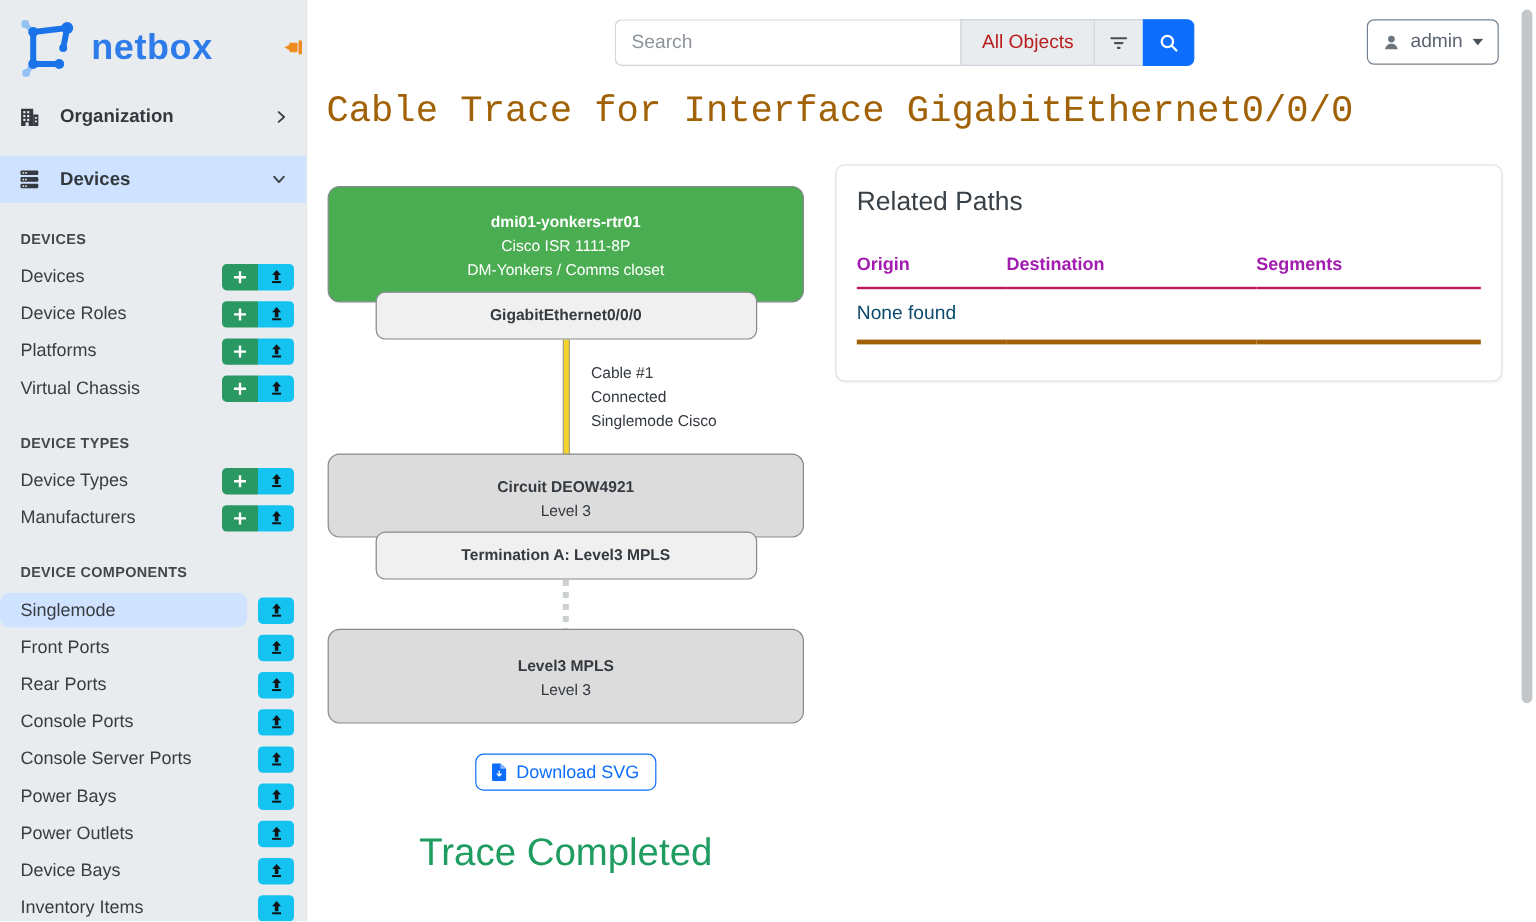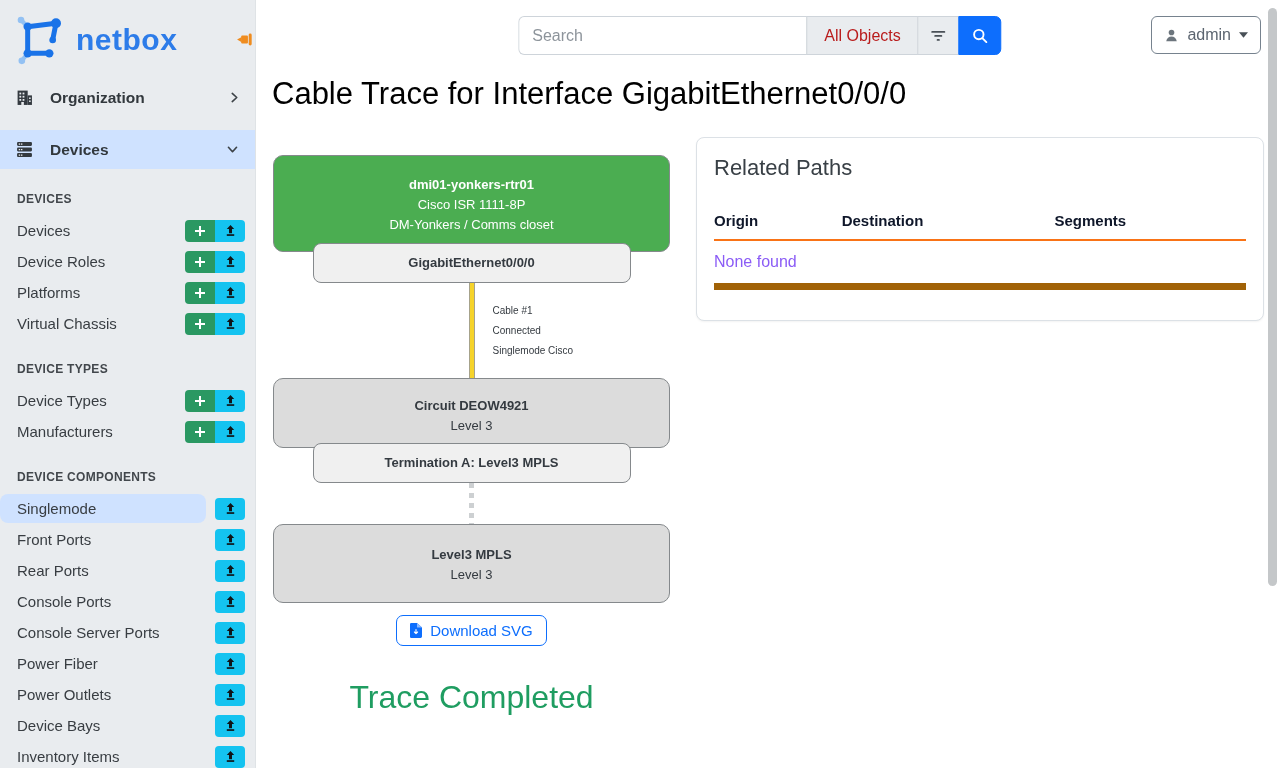--- a/index.html
+++ b/index.html
@@ -22,61 +22,61 @@
   .side-item { position:relative; height:31px; display:flex; align-items:center; padding:0 10px 0 17px; font-size:15px; color:#383d42; }
   .side-item .side-label { position:relative; z-index:1; cursor:pointer; }
   .side-item.active::before { content:""; position:absolute; left:0; top:1px; bottom:1px; width:206px; background:#cfe2ff; border-radius:8px; }
   .mini-group { margin-left:auto; display:flex; position:relative; z-index:1; }
   .mini-btn { width:30px; height:22px; border:none; display:flex; align-items:center; justify-content:center; cursor:pointer; }
   .mini-btn.add { background:#2a9862; border-radius:4px 0 0 4px; }
   .mini-btn.import { background:#14c3f0; border-radius:0 4px 4px 0; }
   .mini-btn.import.solo { border-radius:4px; }
 
   
-  .main { flex:1; position:relative; background:#fff; padding-right:16px; }
+  .main { flex:1; position:relative; background:#fff; padding-right:28px; }
   .topbar { position:relative; height:71px; }
   .search-group { position:absolute; left:50%; transform:translateX(-50%); top:16px; height:39px; display:flex; }
   .search-input { width:288px; height:39px; border:1px solid #ced4da; border-right:none; border-radius:6px 0 0 6px; padding:0 13px; font-size:16px; font-family:"Liberation Sans",sans-serif; color:#212529; outline:none; }
   .search-input::placeholder { color:#8d949b; }
   .search-scope { height:39px; background:#e9ecef; border:1px solid #ced4da; border-right:none; display:flex; align-items:center; padding:0 17px; font-size:16px; color:#b91c1c; cursor:pointer; }
   .filter-btn { width:41px; height:39px; background:#e9ecef; border:1px solid #ced4da; border-right:none; display:flex; align-items:center; justify-content:center; cursor:pointer; }
   .search-btn { width:43px; height:39px; background:#0d6efd; border:1px solid #0d6efd; border-radius:0 6px 6px 0; display:flex; align-items:center; justify-content:center; cursor:pointer; }
   .account-btn { position:absolute; right:3px; top:16px; height:38px; background:#fff; border:1px solid #76828e; border-radius:6px; display:flex; align-items:center; gap:8px; padding:0 12px; font-size:16px; color:#5c6570; cursor:pointer; }
 
-  .page-title { margin:3px 0 0 16px; font-size:31px; font-weight:400; color:#000000; line-height:40px; }
+  .page-title { margin:3px 0 0 16px; font-size:31px; font-weight:400; color:#a16207; line-height:40px;font-family:Liberation Mono, monospace; }
 
   .content-row { display:flex; align-items:flex-start; margin-top:23px; padding-left:17px; }
   .trace-col { width:397px; flex:none; margin-top:18px; }
 
   
   .node { border:1px solid #85898c; text-align:center; font-size:13px; line-height:20px; }
   .node .nm { font-weight:700; }
   .device-box { background:#4bad51; color:#fff; border-radius:10px; height:97px; padding-top:19px; position:relative; z-index:3; }
   .slim-box { width:318px; margin:0 auto; background:#f0f0f0; border-radius:8px; height:40px; line-height:38px; font-weight:700; position:relative; }
   .iface-box { margin-top:-9px; z-index:4; }
   .term-box { z-index:2; }
   .term-a { margin-top:-5px; }
   .wide-box { background:#dcdcdc; border-radius:10px; position:relative; z-index:1; }
   .circuit-box { height:70px; margin-top:-5px; padding-top:17px; }
   .farend-box { height:79px; padding-top:20px; }
   .cable-seg { position:relative; height:100px; }
   .cable-line { position:absolute; left:50%; transform:translateX(-50%); top:0; bottom:0; width:6px; background:#f6d32a; border-left:1px solid #a6a28b; border-right:1px solid #a6a28b; }
-  .cable-label { position:absolute; left:calc(50% + 21px); top:18px; text-align:left; font-size:10px; line-height:20px; white-space:nowrap; }
+  .cable-label { position:absolute; left:calc(50% + 21px); top:18px; text-align:left; font-size:13px; line-height:20px; white-space:nowrap; }
   .dash-seg { height:41px; display:flex; justify-content:center; }
   .dash-line { width:5px; background:repeating-linear-gradient(to bottom,#cdd0d2 0 5px,transparent 5px 10px); }
-  .download-row { display:flex; justify-content:center; margin-top:12px; }
+  .download-row { display:flex; justify-content:center; margin-top:25px; }
   .download-btn { display:flex; align-items:center; gap:8px; height:31px; padding:0 13px; background:#fff; border:1px solid #0d6efd; border-radius:7px; color:#0d6efd; font-size:15px; font-family:"Liberation Sans",sans-serif; cursor:pointer; }
   .trace-status { margin-top:33px; text-align:center; font-size:32px; color:#1f9d61; }
 
   
   .related-card { flex:1; margin-left:26px; background:#fff; border:1px solid #dce1e6; border-radius:8px; box-shadow:0 1px 2px rgba(0,0,0,.05); padding:17px 17px 30px 17px; }
   .card-title { font-size:22px; font-weight:400; color:#394046; margin-bottom:25px; }
   .paths-table { width:100%; border-collapse:collapse; }
-  .paths-table th { text-align:left; font-size:15px; color:#0f172a; padding:6px 8px 10px 0; border-bottom:2px solid #f97316; }
-  .paths-table td { padding:12px 0; font-size:16px; color:#8b5cf6; border-bottom:7px solid #a16207; }
+  .paths-table th { text-align:left; font-size:15px; color:#a21caf; padding:6px 8px 10px 0; border-bottom:2px solid #be185d; }
+  .paths-table td { padding:12px 0; font-size:16px; color:#0c4a6e; border-bottom:4px solid #a16207; }
   .col-origin { width:24%; } .col-dest { width:40%; } .col-seg { width:36%; }
 
   .scroll-thumb { position:absolute; right:3px; top:8px; width:9px; height:578px; background:#c4c7c9; border-radius:5px; }
 </style>
 </head>
 <body>
 
 <div class="app">
 
   <aside class="sidebar">
@@ -311,21 +311,21 @@
       <span class="mini-group">
         <button class="mini-btn import solo">
             <svg width="13" height="13" viewBox="0 0 14 14">
               <path d="M7 1l4 4.5H8.6V10H5.4V5.5H3z" fill="#101417"></path>
               <rect x="3" y="11" width="8" height="1.8" fill="#101417"></rect>
             </svg>
           </button>
       </span>
     </div>
     <div class="side-item">
-      <span class="side-label">Power Fiber</span>
+      <span class="side-label">Power Bays</span>
       <span class="mini-group">
         <button class="mini-btn import solo">
             <svg width="13" height="13" viewBox="0 0 14 14">
               <path d="M7 1l4 4.5H8.6V10H5.4V5.5H3z" fill="#101417"></path>
               <rect x="3" y="11" width="8" height="1.8" fill="#101417"></rect>
             </svg>
           </button>
       </span>
     </div>
     <div class="side-item">

